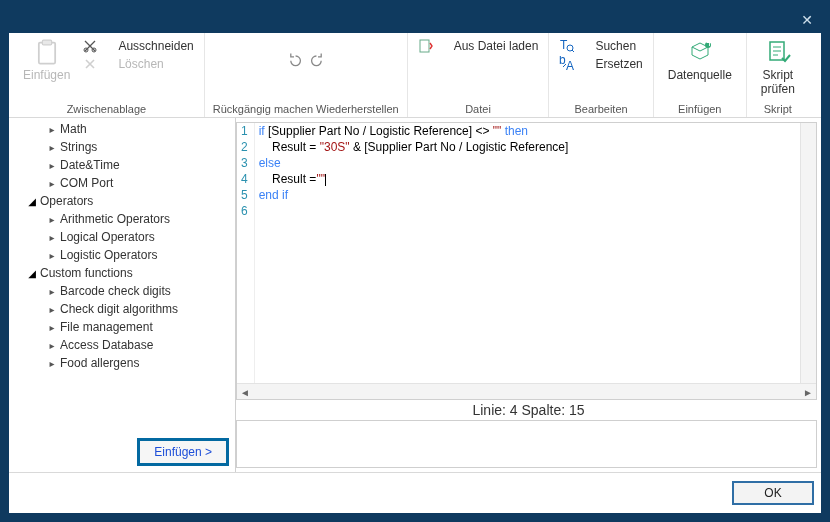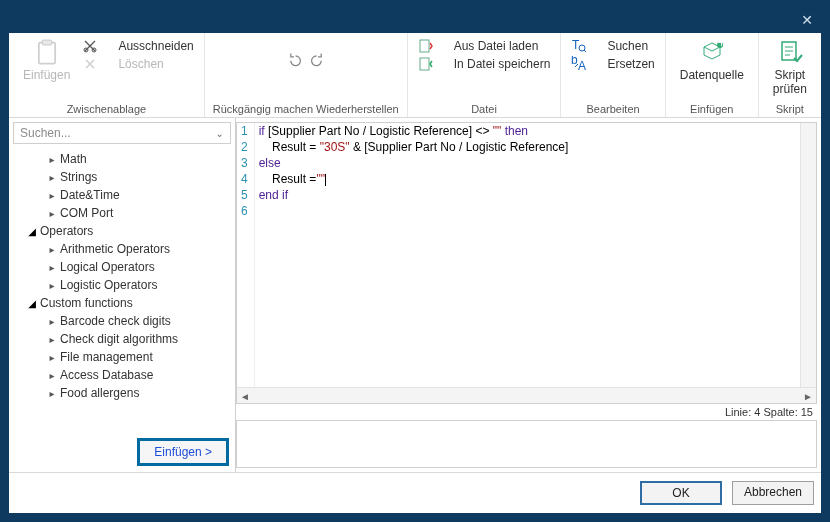--- a/index.html
+++ b/index.html
@@ -31,29 +31,29 @@
 .tree-item.l1{padding-left:38px;}
 .tree-item.l0{padding-left:18px;}
 .tri{width:10px;text-align:center;color:#555;font-size:10px;display:inline-block;}
 .insertbtn-row{padding:6px;display:flex;justify-content:flex-end;}
 .insertbtn{border:3px solid #0369a1;background:#f6f6f6;color:#1d4ed8;padding:4px 14px;}
 .rightpane{flex:1;display:flex;flex-direction:column;overflow:hidden;}
 .editor-wrap{flex:1;border:1px solid #cfcfcf;margin:4px 4px 0 0;display:flex;flex-direction:column;min-height:228px;overflow:hidden;}
 .editor-area{flex:1;display:flex;overflow:auto;background:#fff;}
 .gutter{background:#fff;color:#2b91af;text-align:right;padding:1px 6px 1px 4px;font-family:Consolas,"Courier New",monospace;font-size:12px;line-height:15px;border-right:1px solid #eee;user-select:none;}
 .code{flex:1;padding:1px 4px;font-family:Consolas,"Courier New",monospace;font-size:12px;line-height:15px;white-space:pre;}
-.kw{color:#4c1d95;}
+.kw{color:#3b82f6;}
 .str{color:#a31515;}
 .txt{color:#000;}
 .caret{display:inline-block;border-left:1px solid #000;height:12px;vertical-align:middle;margin-left:0;}
 .hscroll{height:16px;border-top:1px solid #e3e3e3;background:#f4f4f4;position:relative;}
 .hscroll .arrow{position:absolute;top:0;width:16px;height:16px;display:flex;align-items:center;justify-content:center;color:#666;font-size:10px;}
 .hscroll .arrow.left{left:0;}
 .hscroll .arrow.right{right:0;}
-.statusline{text-align:right;padding:2px 8px;color:#333;font-size:11px;}
+.statusline{text-align:center;padding:2px 8px;color:#333;font-size:14px;}
 .tabs{display:flex;margin:4px 4px 0 0;}
 .tab{border:1px solid #cfcfcf;border-bottom:none;padding:4px 14px;background:#fff;color:#333;position:relative;}
 .tab.inactive{background:#f4f4f4;color:#666;border-top-color:#cfcfcf;}
 .tab.active{z-index:2;}
 .descbox{border:1px solid #cfcfcf;margin:0 4px 4px 0;height:48px;background:#fff;}
 .footer{border-top:1px solid #d9d9d9;padding:8px 7px;display:flex;justify-content:flex-end;gap:10px;background:#fff;}
 .btn{border:1px solid #9e9e9e;background:#f3f3f3;padding:3px 0;min-width:82px;text-align:center;color:#222;}
 .btn.primary{border:2px solid #2f6ea5;}
 .vscroll{width:16px;background:#f4f4f4;border-left:1px solid #e3e3e3;}
 </style>
@@ -126,29 +126,20 @@
           <div class="vcol">
         <div class="rbtn">
           <span class="iconbox">
                 <svg viewBox="0 0 16 16">
                   <rect x="2" y="2" width="9" height="12" fill="#fff" stroke="#6a8"></rect>
                   <path d="M12 5l2 3-2 3" fill="none" stroke="#d33" stroke-width="1.4"></path>
                 </svg>
               </span>
           <span>Aus Datei laden</span>
         </div>
-        <div class="rbtn">
-          <span class="iconbox">
-                <svg viewBox="0 0 16 16">
-                  <rect x="2" y="2" width="9" height="12" fill="#fff" stroke="#6a8"></rect>
-                  <path d="M14 5l-2 3 2 3" fill="none" stroke="#2a6" stroke-width="1.4"></path>
-                </svg>
-              </span>
-          <span>In Datei speichern</span>
-        </div>
       </div>
         </div>
       <div class="ribbon-caption">Datei</div>
     </div>
 
     <div class="ribbon-group" style="min-width:90px;">
       <div class="ribbon-body">
           <div class="vcol">
         <div class="rbtn">
           <span class="iconbox">
@@ -206,24 +197,20 @@
         </div>
       </div>
       <div class="ribbon-caption">Skript</div>
     </div>
 
   </div>
 
   <div class="content">
 
     <div class="leftpane">
-      <div class="searchbox">
-        <span>Suchen...</span>
-        <span class="search-chevron">⌄</span>
-      </div>
       <div class="tree">
         <div class="tree-item l1">
             <span class="tri">▸</span>
             <span>Math</span>
           </div>
         <div class="tree-item l1">
             <span class="tri">▸</span>
             <span>Strings</span>
           </div>
         <div class="tree-item l1">
@@ -298,16 +285,15 @@
         </div>
       </div>
       <div class="statusline">Linie: 4 Spalte: 15</div>
       <div class="descbox"></div>
     </div>
 
   </div>
 
   <div class="footer">
     <div class="btn primary">OK</div>
-    <div class="btn">Abbrechen</div>
   </div>
 
 </div>
 
 </body></html>

